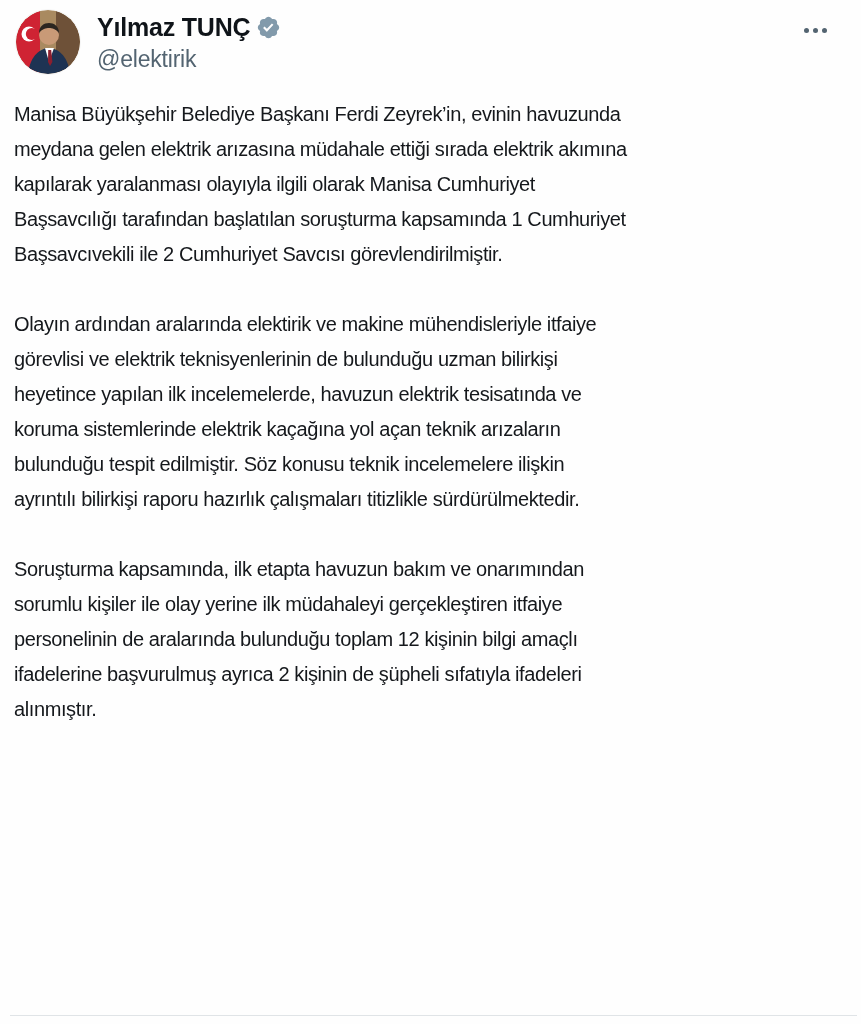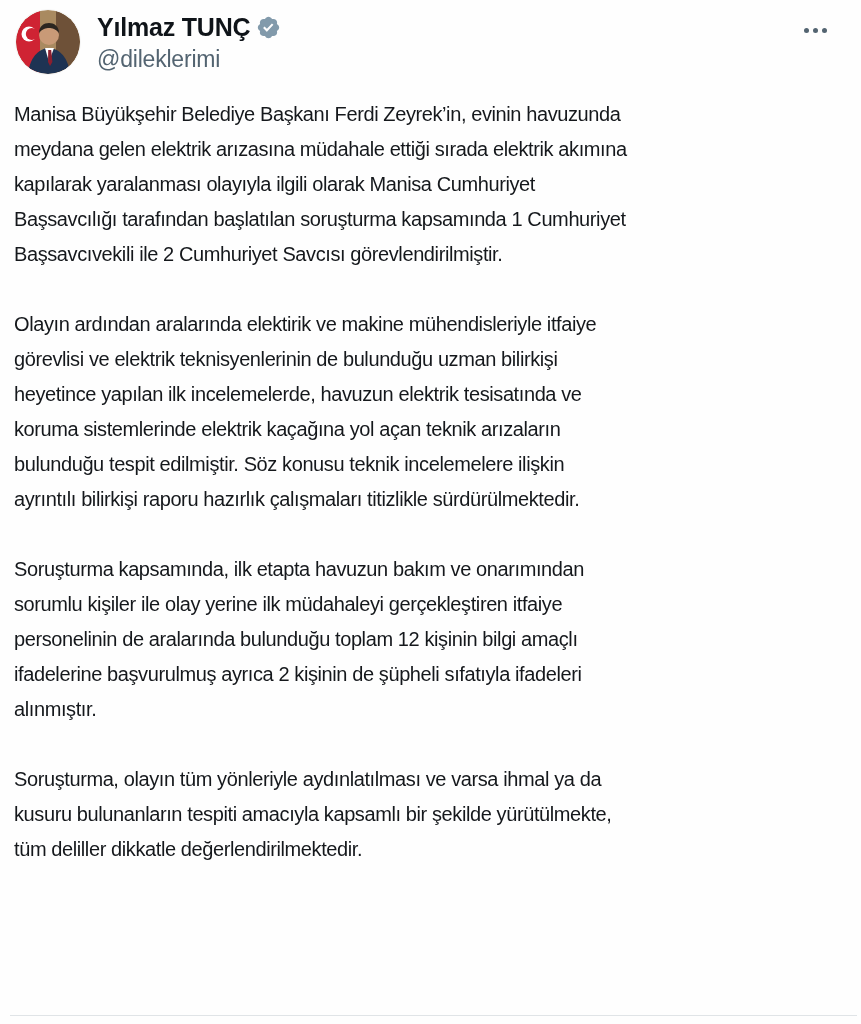--- a/index.html
+++ b/index.html
@@ -87,21 +87,21 @@
       </svg>
     </div>
 
     <div class="header-texts">
       <div class="name-row">
         <span class="display-name">Yılmaz TUNÇ</span>
         <svg class="verified" viewBox="0 0 24 24">
           <path fill="#829aab" d="M22.25 12c0-1.43-.88-2.67-2.19-3.34.46-1.39.2-2.9-.81-3.91s-2.52-1.27-3.91-.81c-.66-1.31-1.91-2.19-3.34-2.19s-2.67.88-3.33 2.19c-1.4-.46-2.91-.2-3.92.81s-1.26 2.52-.8 3.91c-1.31.67-2.2 1.91-2.2 3.34s.89 2.67 2.2 3.34c-.46 1.39-.21 2.9.8 3.91s2.52 1.26 3.91.81c.67 1.31 1.91 2.19 3.34 2.19s2.68-.88 3.34-2.19c1.39.45 2.9.2 3.91-.81s1.27-2.52.81-3.91c1.31-.67 2.19-1.91 2.19-3.34zm-11.71 4.2L6.8 12.46l1.41-1.42 2.26 2.26 4.8-5.23 1.47 1.36-6.2 6.77z"></path>
         </svg>
       </div>
-      <div class="handle">@dileklerimi</div>
+      <div class="handle">@elektirik</div>
     </div>
 
     <div class="more-btn" title="More">
       <span class="dot"></span>
       <span class="dot"></span>
       <span class="dot"></span>
     </div>
   </div>
 
   <div class="tweet-body">
@@ -114,19 +114,16 @@
 görevlisi ve elektrik teknisyenlerinin de bulunduğu uzman bilirkişi
 heyetince yapılan ilk incelemelerde, havuzun elektrik tesisatında ve
 koruma sistemlerinde elektrik kaçağına yol açan teknik arızaların
 bulunduğu tespit edilmiştir. Söz konusu teknik incelemelere ilişkin
 ayrıntılı bilirkişi raporu hazırlık çalışmaları titizlikle sürdürülmektedir.</p>
     <p class="tweet-paragraph">Soruşturma kapsamında, ilk etapta havuzun bakım ve onarımından
 sorumlu kişiler ile olay yerine ilk müdahaleyi gerçekleştiren itfaiye
 personelinin de aralarında bulunduğu toplam 12 kişinin bilgi amaçlı
 ifadelerine başvurulmuş ayrıca 2 kişinin de şüpheli sıfatıyla ifadeleri
 alınmıştır.</p>
-    <p class="tweet-paragraph">Soruşturma, olayın tüm yönleriyle aydınlatılması ve varsa ihmal ya da
-kusuru bulunanların tespiti amacıyla kapsamlı bir şekilde yürütülmekte,
-tüm deliller dikkatle değerlendirilmektedir.</p>
   </div>
 
   <div class="bottom-divider"></div>
 </div>
 
 </body></html>

